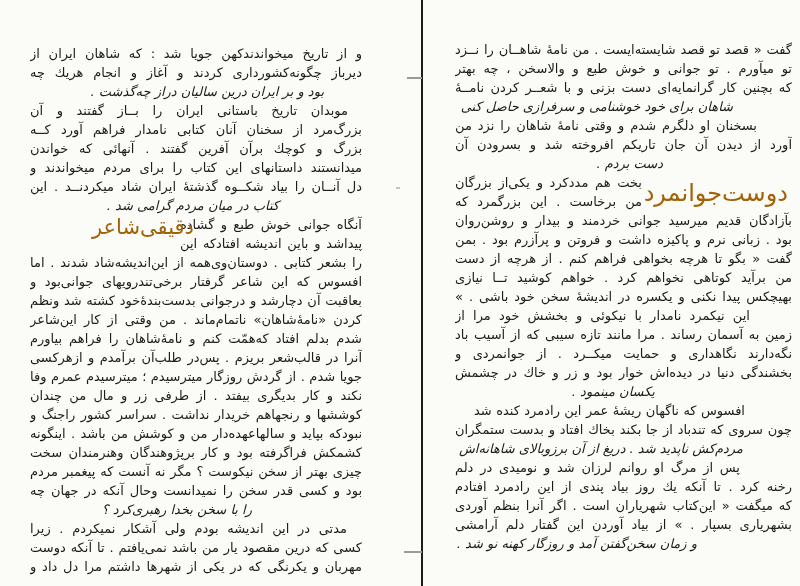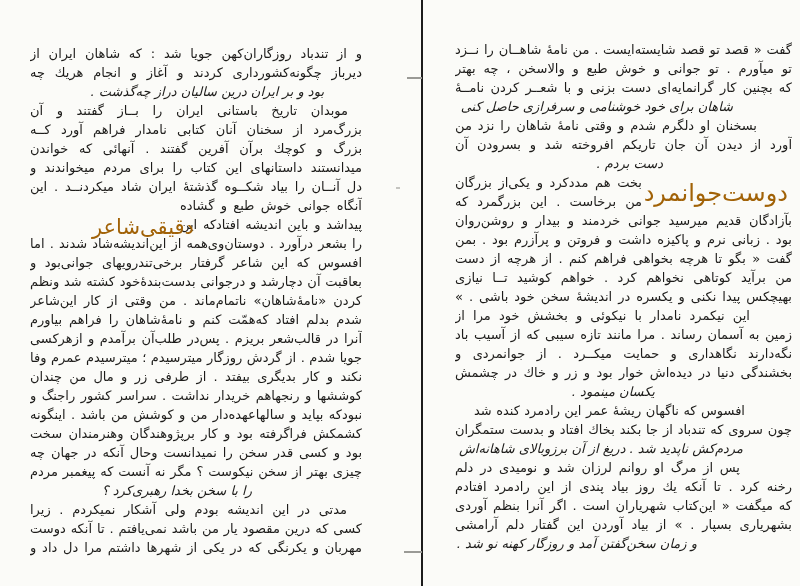--- a/index.html
+++ b/index.html
@@ -42,43 +42,44 @@
 
 <div class="scan">
 
   <div class="spine"></div>
   <div class="tick top"></div>
   <div class="tick bottom"></div>
   <div class="dot"></div>
 
   <div class="page page-left">
     <div class="heading heading-left">دقیقی‌شاعر</div>
-  <div class="line full">و از تندباد روزگاران‌کهن جویا شد : که شاهان ایران از</div>
+  <div class="line full">و از تاریخ میخواندند‌کهن جویا شد : که شاهان ایران از</div>
       <div class="line full">دیرباز چگونه‌کشورداری کردند و آغاز و انجام هریك چه</div>
       <div class="line end" style="padding-right: 38px;">بود و بر ایران درین سالیان دراز چه‌گذشت .</div>
       <div class="line start" style="padding-right: 14px;">موبدان تاریخ باستانی ایران را بــاز گفتند و آن</div>
       <div class="line full">بزرگ‌مرد از سخنان آنان کتابی نامدار فراهم آورد کــه</div>
       <div class="line full">بزرگ و کوچك برآن آفرین گفتند . آنهائی که خواندن</div>
       <div class="line full">میدانستند داستانهای این کتاب را برای مردم میخواندند و</div>
       <div class="line full">دل آنــان را بیاد شکــوه گذشتۀ ایران شاد میکردنــد . این</div>
+      <div class="line end" style="padding-right: 83px;">کتاب در میان مردم گرامی شد .</div>
       <div class="line full" style="padding-left: 150px;">آنگاه جوانی خوش طبع و گشاده زبان</div>
       <div class="line full" style="padding-left: 150px;">پیداشد و باین اندیشه افتادکه این کتاب</div>
-      <div class="line full">را بشعر درآورد . دوستان‌وی‌همه از این‌اندیشه‌شاد شدند . اما</div>
+      <div class="line full">را بشعر کتابی . دوستان‌وی‌همه از این‌اندیشه‌شاد شدند . اما</div>
       <div class="line full">افسوس که این شاعر گرفتار برخی‌تندرویهای جوانی‌بود و</div>
       <div class="line full">بعاقبت آن دچارشد و درجوانی بدست‌بندۀ‌خود کشته شد ونظم</div>
       <div class="line full">کردن «نامۀ‌شاهان» ناتمام‌ماند . من وقتی از کار این‌شاعر نومید</div>
       <div class="line full">شدم بدلم افتاد که‌همّت کنم و نامۀ‌شاهان را فراهم بیاورم وخود</div>
       <div class="line full">آنرا در قالب‌شعر بریزم . پس‌در طلب‌آن برآمدم و ازهرکسی</div>
       <div class="line full">جویا شدم . از گردش روزگار میترسیدم ؛ میترسیدم عمرم وفا</div>
       <div class="line full">نکند و کار بدیگری بیفتد . از طرفی زر و مال من چندان</div>
       <div class="line full">کوششها و رنجهاهم خریدار نداشت . سراسر کشور راجنگ و</div>
       <div class="line full">نبودکه بپاید و سالها‌عهده‌دار من و کوشش من باشد . اینگونه</div>
       <div class="line full">کشمکش فراگرفته بود و کار برپژوهندگان وهنرمندان سخت</div>
+      <div class="line full">چیزی بهتر از سخن نیکوست ؟ مگر نه آنست که پیغمبر مردم</div>
       <div class="line full">بود و کسی قدر سخن را نمیدانست وحال آنکه در جهان چه</div>
-      <div class="line full">چیزی بهتر از سخن نیکوست ؟ مگر نه آنست که پیغمبر مردم</div>
       <div class="line end" style="padding-right: 110px;">را با سخن بخدا رهبری‌کرد ؟</div>
       <div class="line start" style="padding-right: 15px;">مدتی در این اندیشه بودم ولی آشکار نمیکردم . زیرا</div>
       <div class="line full">کسی که درین مقصود یار من باشد نمی‌یافتم . تا آنکه دوست</div>
       <div class="line full">مهربان و یکرنگی که در یکی از شهرها داشتم مرا دل داد و</div>
     </div>
 
   <div class="page page-right">
     <div class="heading heading-right">دوست‌جوانمرد</div>
   <div class="line full">گفت « قصد تو قصد شایسته‌ایست . من نامۀ شاهــان را نــزد</div>
       <div class="line full">تو میآورم . تو جوانی و خوش طبع و والاسخن ، چه بهتر</div>

